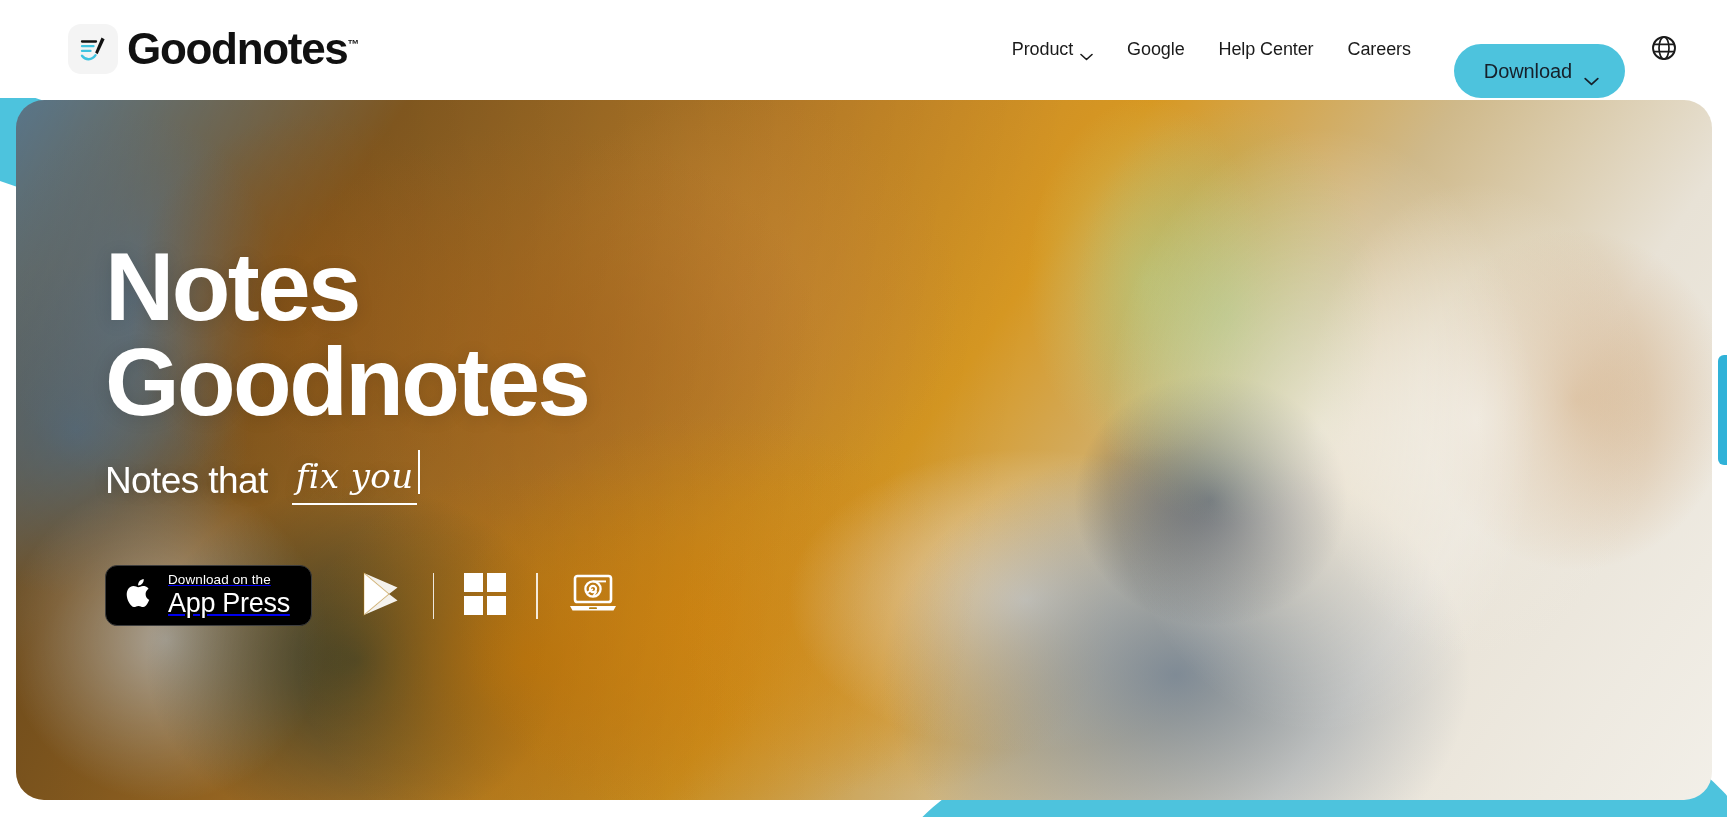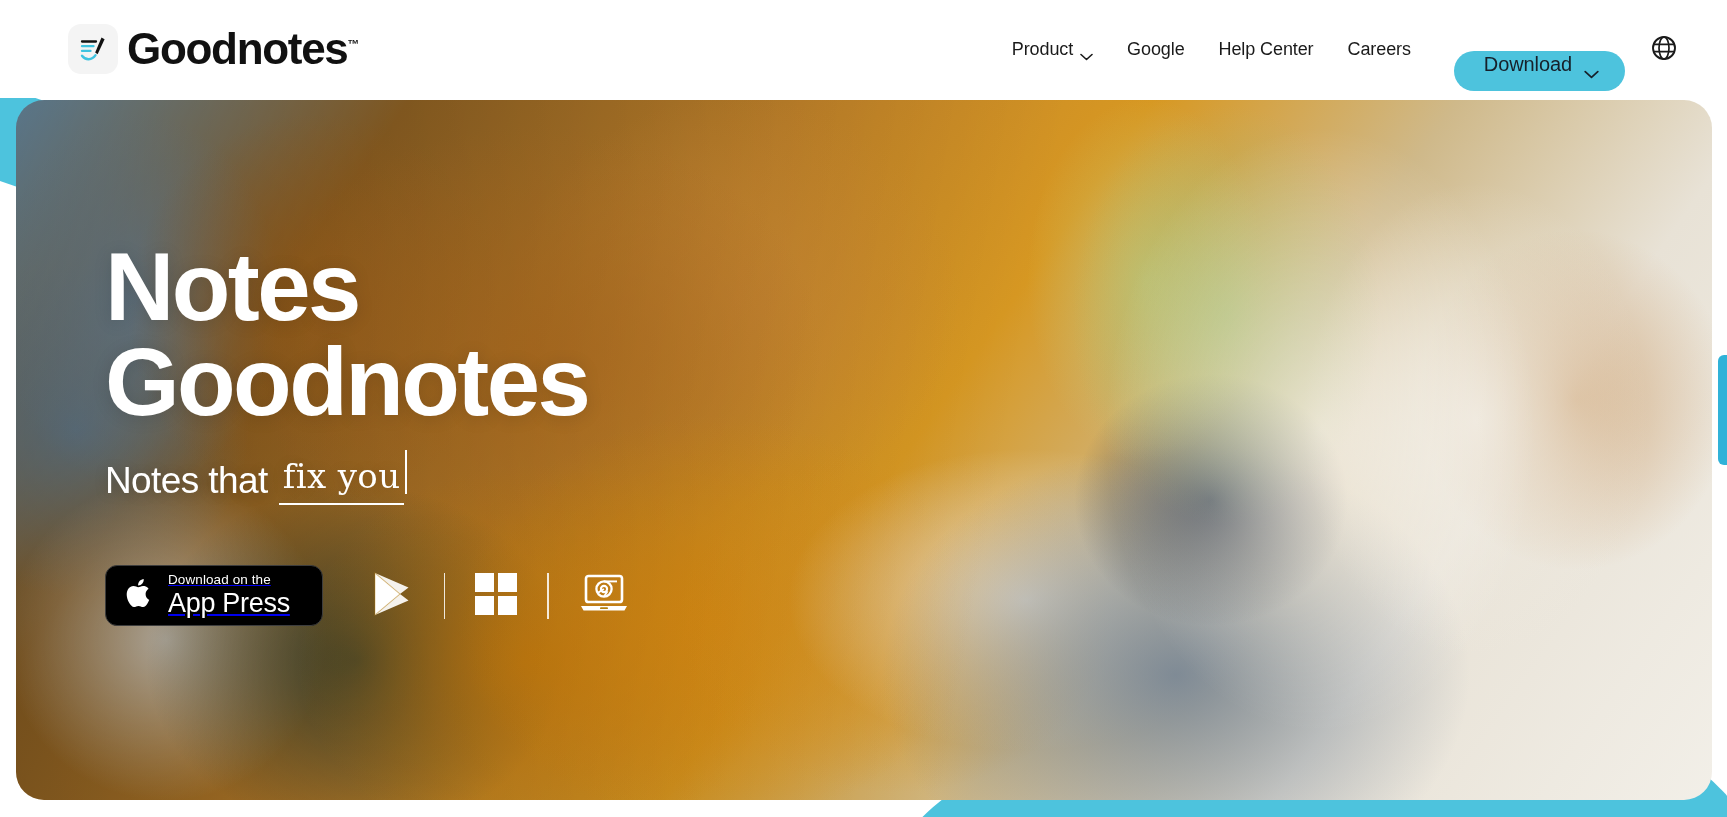--- a/index.html
+++ b/index.html
@@ -95,21 +95,21 @@
   .download-btn {
     display: flex;
     align-items: center;
     gap: 12px;
     background: #4dc3dd;
     color: #16202a;
     border: none;
     border-radius: 999px;
     font-size: 20px;
     font-family: inherit;
-    padding: 2px 28px 15px 30px;
+    padding: 16px 28px 15px 30px;
     margin-left: 26px;
     cursor: pointer;
     white-space: nowrap;
     letter-spacing: -0.1px;
     margin-top: 44px;
   }
 
   .globe-btn {
     margin-left: 22px;
     width: 34px; height: 34px;
@@ -222,26 +222,28 @@
     color: #ffffff;
     font-size: 37px;
     font-weight: 400;
     letter-spacing: -0.6px;
     display: flex;
     align-items: center;
     gap: 11px;
     text-shadow: 0 2px 14px rgba(0,0,0,0.18);
   }
   .hero-sub-em {
+    font-style: italic;
     font-family: "DejaVu Serif", serif;
     font-size: 34px;
     letter-spacing: 0.4px;
     position: relative;
     padding: 0 4px 7px 4px;
     border-bottom: 2.5px solid #ffffff;
+    margin-left: 13px;
   }
   .hero-sub-em::after {
     content: "";
     position: absolute;
     right: -3px;
     top: -6px;
     width: 2.5px;
     height: 44px;
     background: #ffffff;
   }
@@ -254,21 +256,21 @@
     gap: 0;
   }
 
   .appstore-badge {
     display: flex;
     align-items: center;
     gap: 13px;
     background: #000000;
     border: 1.4px solid #3d3d3d;
     border-radius: 12px;
-    padding: 10px 32px 11px 19px;
+    padding: 10px 21px 11px 19px;
     cursor: pointer;
     height: 61px;
     box-sizing: border-box;
   }
   .appstore-txt { display: flex; flex-direction: column; line-height: 1; }
   .appstore-small {
     color: #ffffff;
     font-size: 13.5px;
     letter-spacing: 0.1px;
     margin-bottom: 3px;

